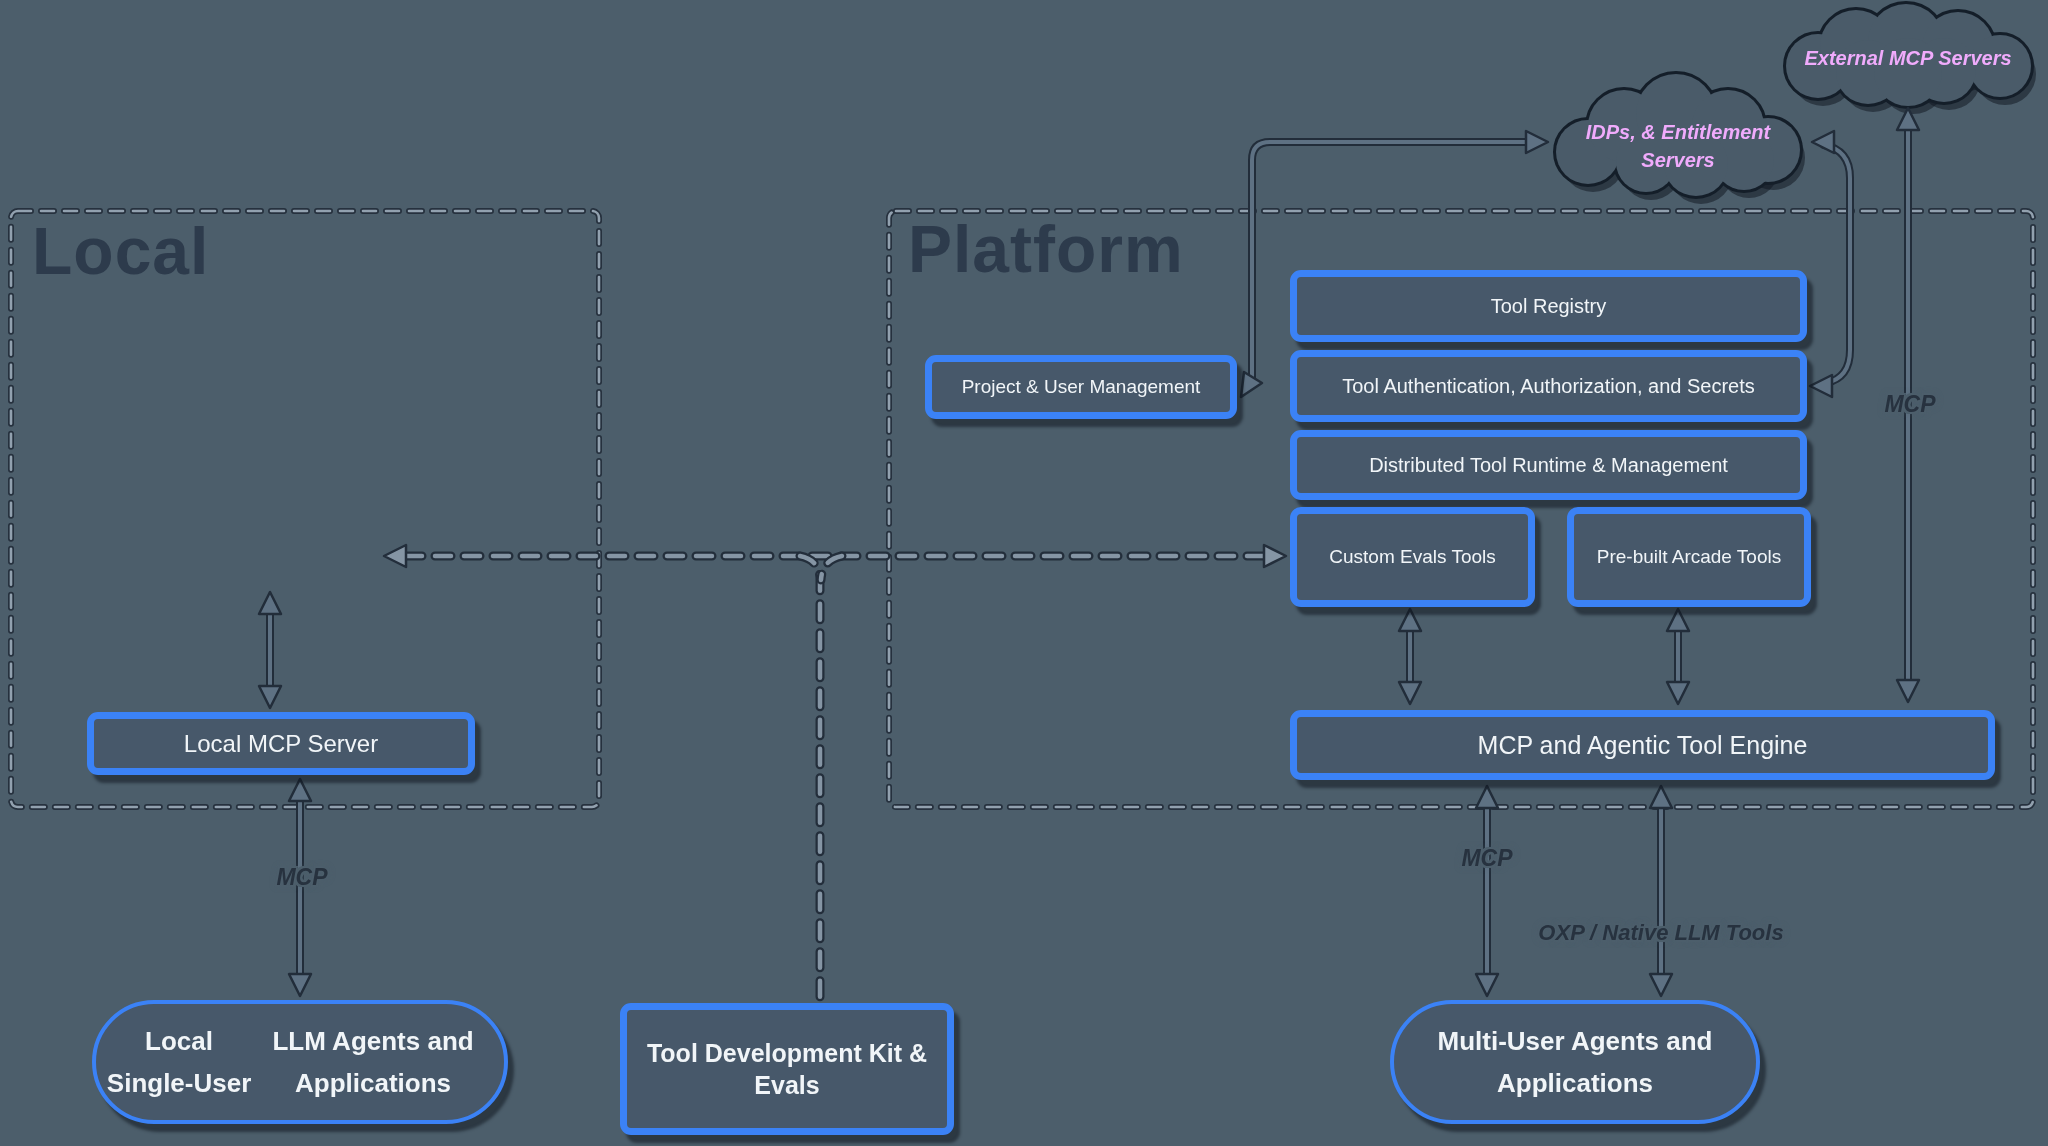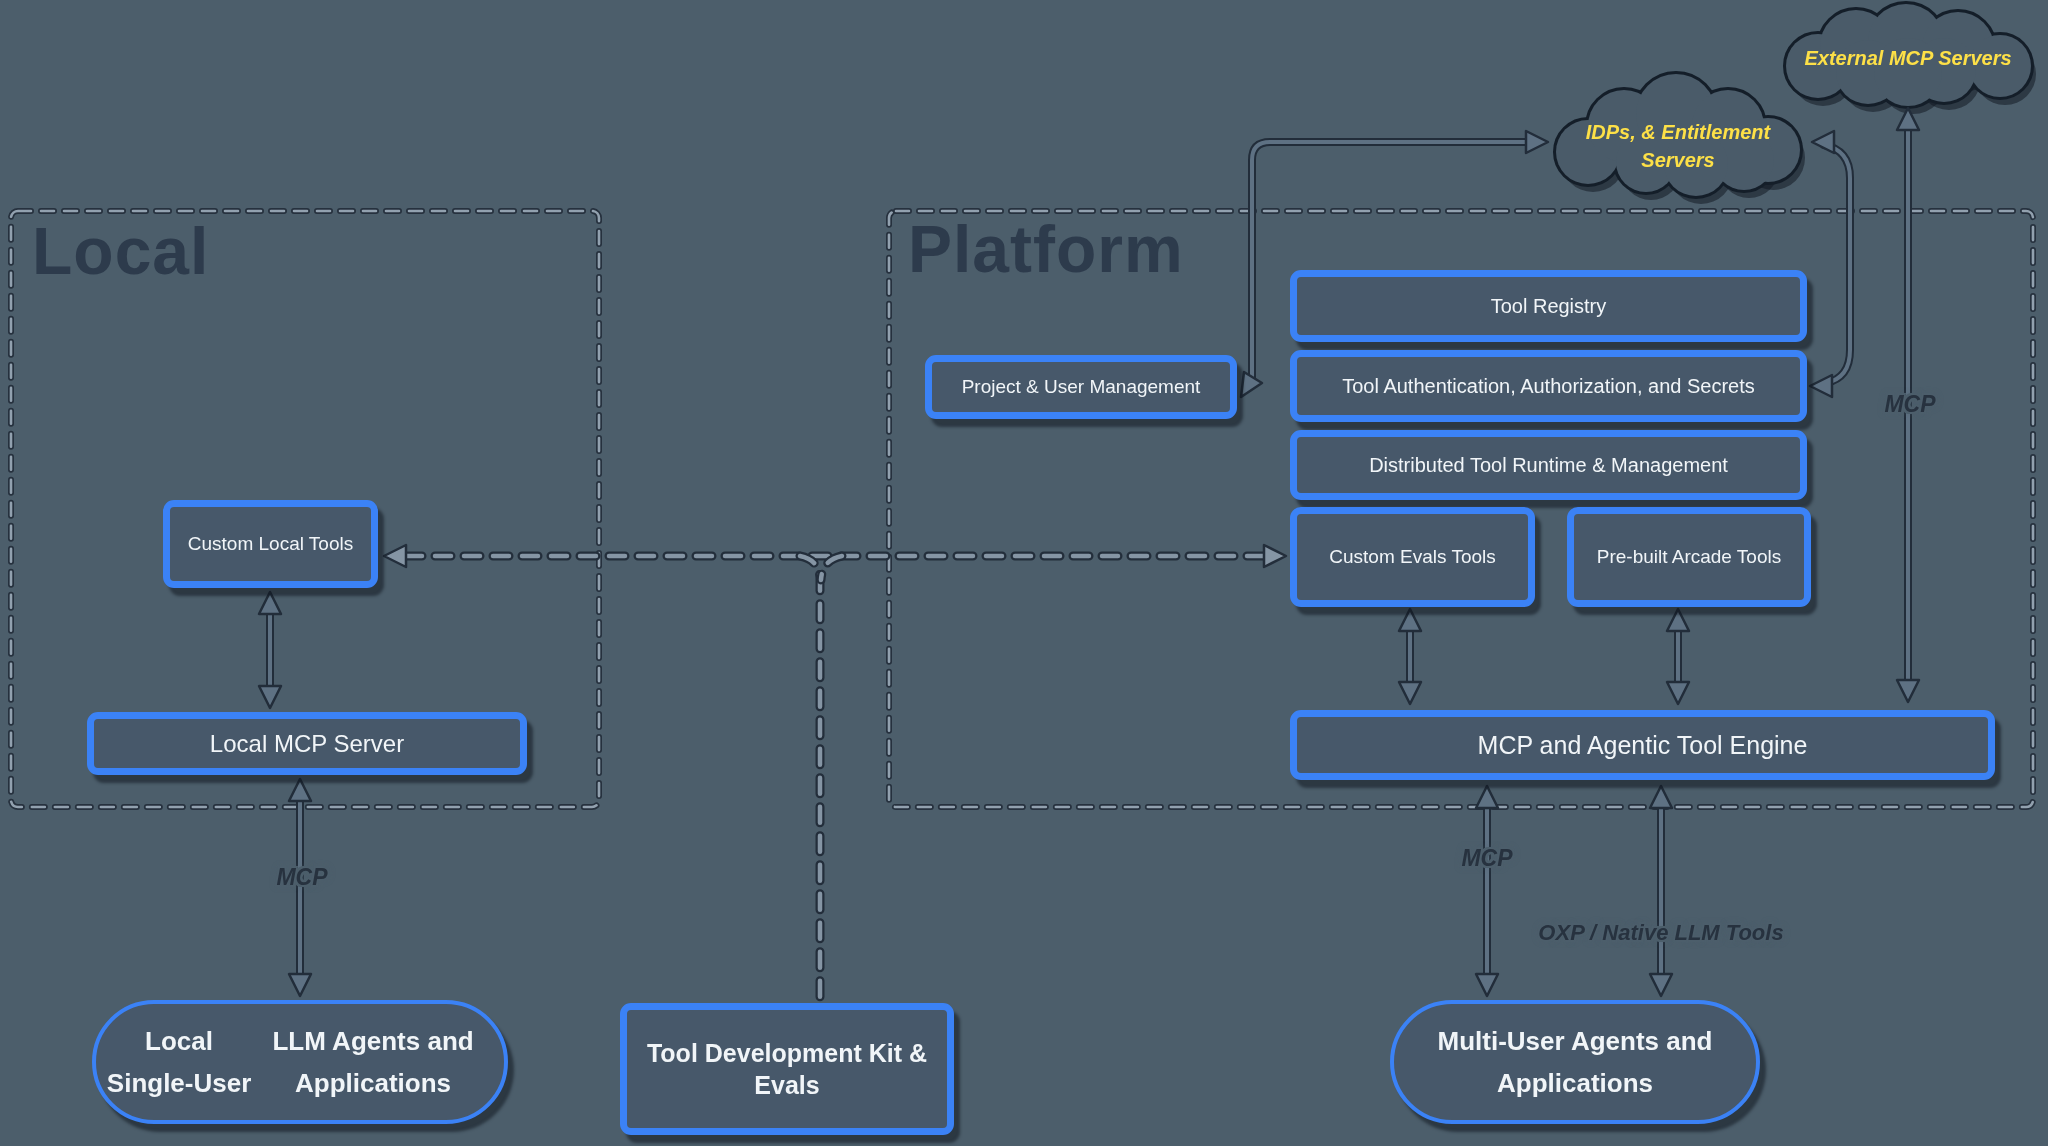--- a/index.html
+++ b/index.html
@@ -33,21 +33,21 @@
     text-align:center;background:#47586a;border:7px solid #3b82f6;border-radius:11px;
     color:#f1f5f8;box-shadow:6px 8px 3px rgba(12,17,26,0.5);
     font-size:20px;font-weight:500;line-height:1.3;padding:4px 10px;box-sizing:border-box;
   }
   .small{font-size:19px;}
   .big{font-size:25px;}
   .bold{font-weight:700;}
   .stadium{border-radius:80px;border-width:4px;font-weight:700;font-size:26px;line-height:42px;}
   .cloud-label{
     position:absolute;display:flex;flex-direction:column;align-items:center;justify-content:center;
-    text-align:right;color:#fde047;font-style:italic;font-weight:700;font-size:20px;line-height:28px;
+    text-align:right;color:#f0abfc;font-style:italic;font-weight:700;font-size:20px;line-height:28px;
     transform:translate(-50%,-50%);white-space:nowrap;
   }
   .edge-label{
     position:absolute;transform:translate(-50%,-50%);
     color:#27323f;font-style:italic;font-weight:800;font-size:23px;white-space:nowrap;
     text-shadow:2px 0 0 #4c5e6b,-2px 0 0 #4c5e6b,0 2px 0 #4c5e6b,0 -2px 0 #4c5e6b,
                 2px 2px 0 #4c5e6b,-2px -2px 0 #4c5e6b,2px -2px 0 #4c5e6b,-2px 2px 0 #4c5e6b,
                 0 0 7px #4c5e6b;
   }
 </style>
@@ -169,22 +169,21 @@
 
   <div class="zone-title" style="left:32px;top:218px;">Local</div>
   <div class="zone-title" style="left:908px;top:216px;">Platform</div>
 
   <div class="cloud-label" style="left:1908px;top:58px;">External MCP Servers</div>
   <div class="cloud-label" style="left:1678px;top:146px;">
     <span>IDPs, &amp; Entitlement</span>
     <span>Servers</span>
   </div>
 
-  <div class="node small" style="left:163px;top:500px;width:215px;height:88px;">Custom Local Tools</div>
-  <div class="node" style="left:87px;top:712px;width:440px;height:63px;font-size:24px;">Local MCP Server</div>
+  <div class="node" style="left:87px;top:712px;width:388px;height:63px;font-size:24px;">Local MCP Server</div>
   <div class="node stadium" style="left:92px;top:1000px;width:416px;height:124px;flex-direction:row;">
     <span>Local Single-User</span>
     <span>LLM Agents and Applications</span>
   </div>
 
   <div class="node big bold" style="left:620px;top:1003px;width:334px;height:132px;">Tool Development Kit &amp; Evals</div>
 
   <div class="node small" style="left:925px;top:355px;width:312px;height:64px;">Project &amp; User Management</div>
   <div class="node" style="left:1290px;top:270px;width:517px;height:72px;">Tool Registry</div>
   <div class="node" style="left:1290px;top:350px;width:517px;height:72px;">Tool Authentication, Authorization, and Secrets</div>

